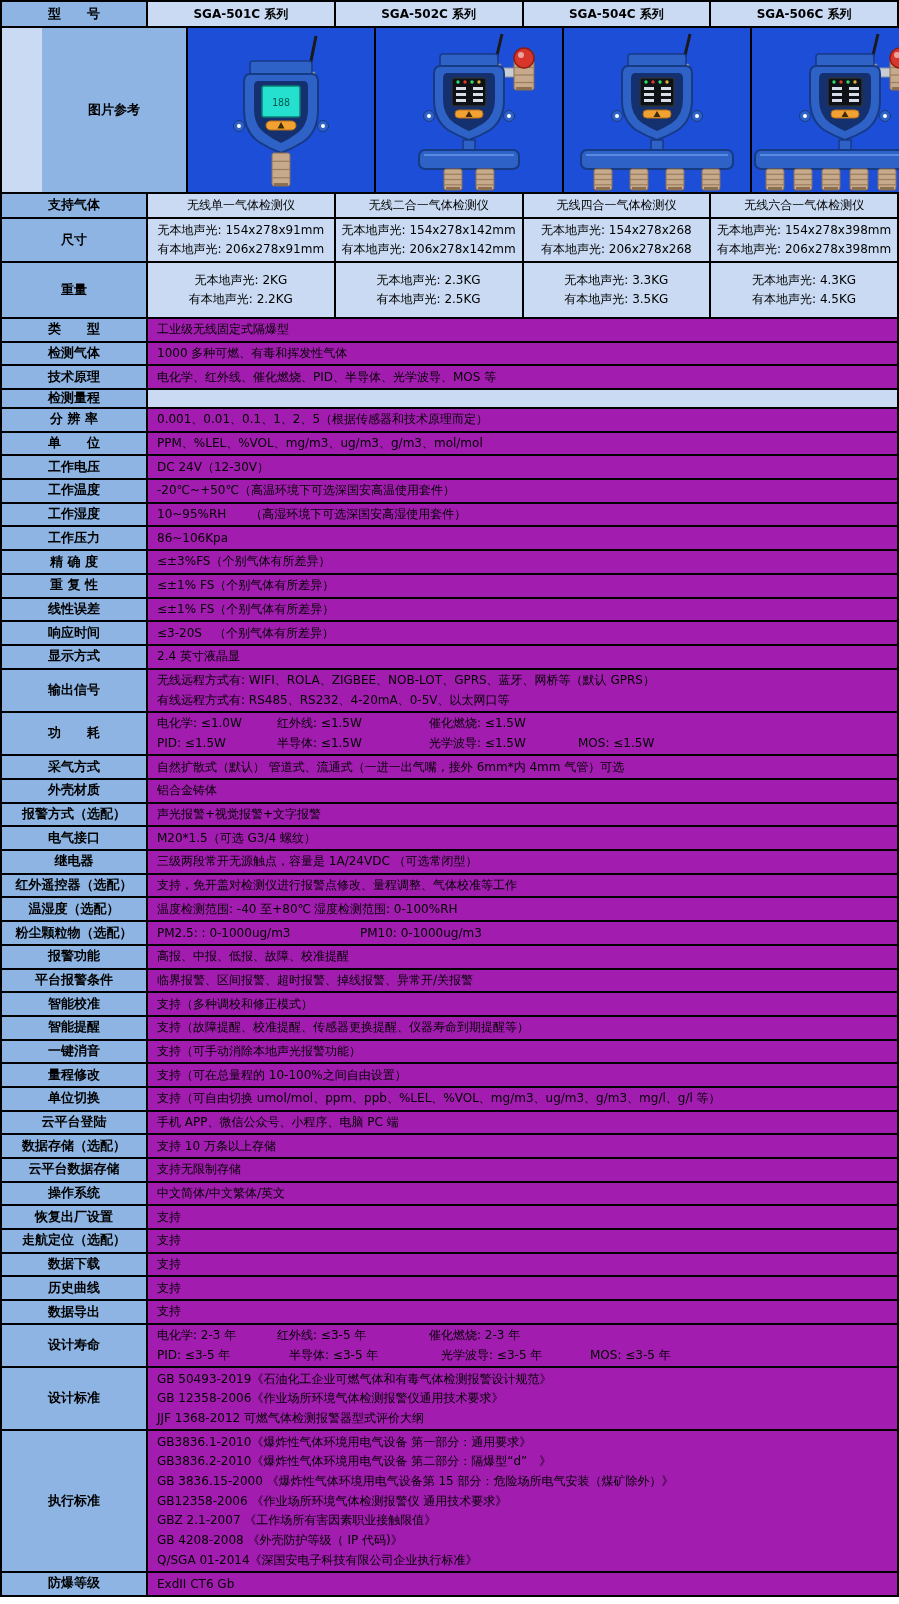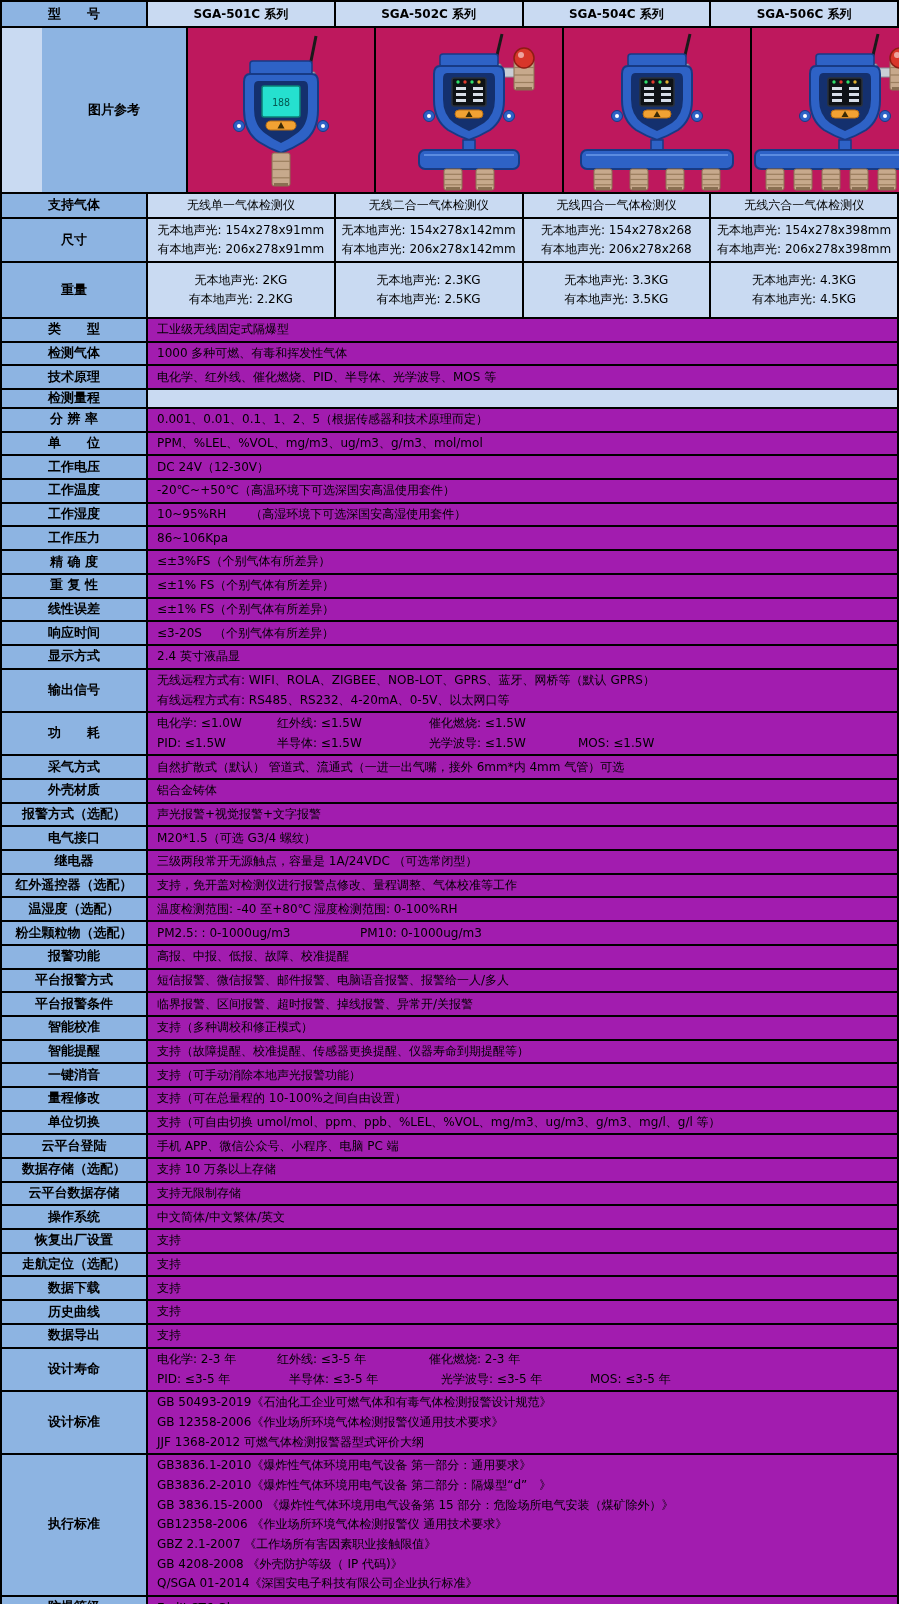--- a/index.html
+++ b/index.html
@@ -14,21 +14,21 @@
   .line{height:19.7px;display:flex;align-items:center;font-size:12px;white-space:nowrap;}
   .seg{display:inline-block;white-space:nowrap;}
   .cols{flex:1;display:flex;}
   .col{flex:1;border-right:2px solid #000;box-sizing:border-box;background:#C9DAF2;
       display:flex;flex-direction:column;align-items:center;justify-content:center;text-align:center;}
   .col:last-child{border-right:none;}
   .col .line{justify-content:center;padding:0;}
   .row-models{height:26px;}
   .row-models .col{font-weight:bold;font-size:13px;}
   .row-images{height:166px;padding-left:40px;}
-  .row-images .col{background:#be185d;justify-content:flex-end;}
+  .row-images .col{background:#1d4ed8;justify-content:flex-end;}
   .row-support{height:25px;}
   .row-support .col{font-size:12.5px;}
   .row-size{height:44px;}
   .row-weight{height:56px;}
   .row-size .col .line,.row-weight .col .line{height:19px;}
   svg{display:block;}
 </style>
 </head>
 <body>
 
@@ -516,28 +516,20 @@
       </div>
       <div class="row">
         <div class="label-cell">报警功能</div>
         <div class="content-cell">
           <div class="line">
             <span class="seg">高报、中报、低报、故障、校准提醒</span>
           </div>
         </div>
       </div>
       <div class="row">
-        <div class="label-cell">平台报警方式</div>
-        <div class="content-cell">
-          <div class="line">
-            <span class="seg">短信报警、微信报警、邮件报警、电脑语音报警、报警给一人/多人</span>
-          </div>
-        </div>
-      </div>
-      <div class="row">
         <div class="label-cell">平台报警条件</div>
         <div class="content-cell">
           <div class="line">
             <span class="seg">临界报警、区间报警、超时报警、掉线报警、异常开/关报警</span>
           </div>
         </div>
       </div>
       <div class="row">
         <div class="label-cell">智能校准</div>
         <div class="content-cell">

